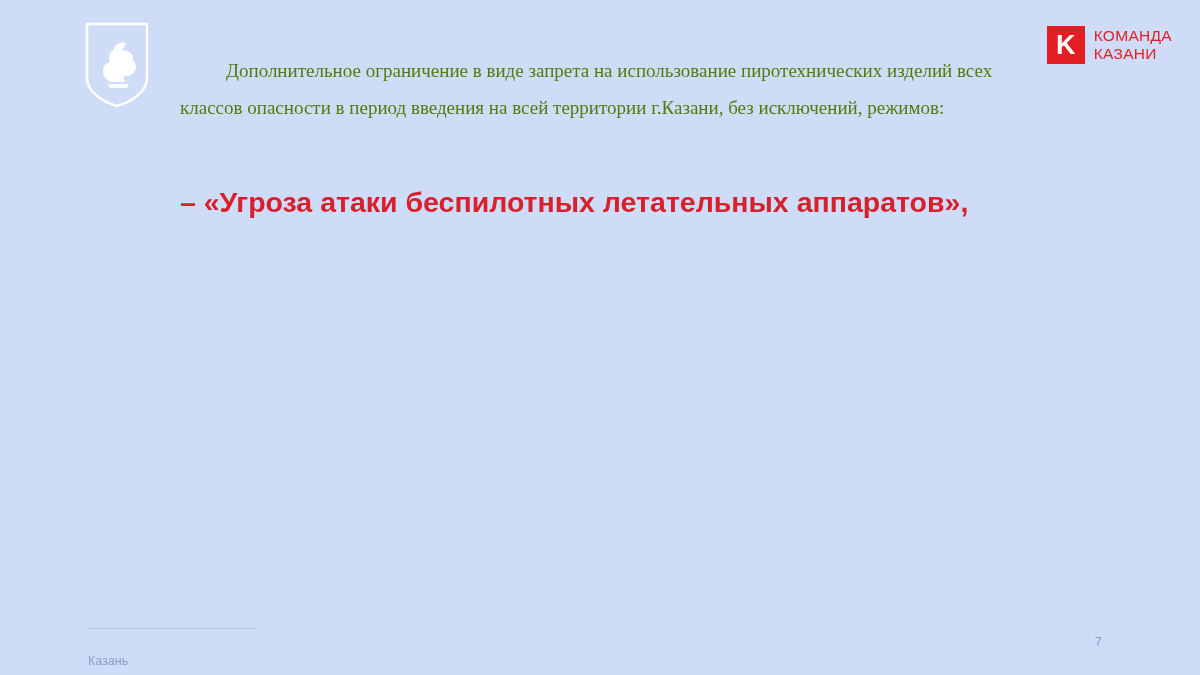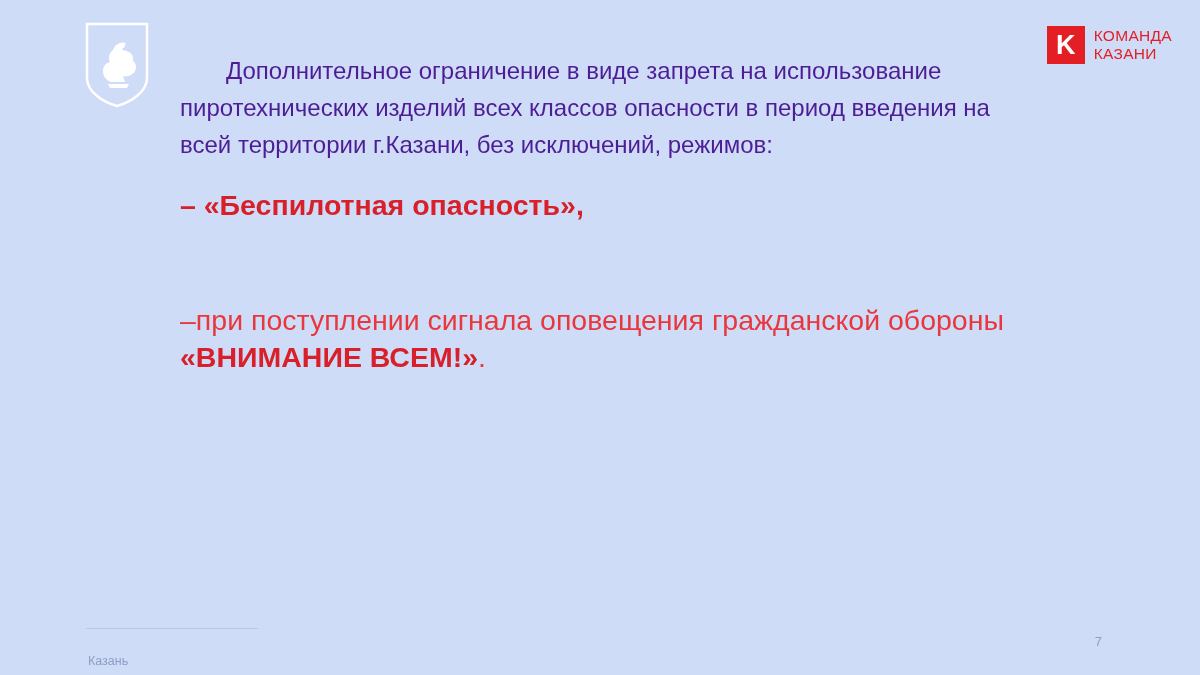--- a/index.html
+++ b/index.html
@@ -66,24 +66,24 @@
   }
 
   
   .content {
     position: absolute;
     left: 180px;
     top: 52px;
     width: 840px;
   }
   .para {
-    color: #4c1d95;
-    font-size: 24px;
+    color: #4d7c0f;
+    font-size: 19px;
     line-height: 37px;
-    font-family: Liberation Sans, sans-serif;
+    font-family: Liberation Serif, serif;
     margin: 0;
   }
   .para.lead {
     text-indent: 46px;
   }
   .bold-red {
     color: #d8202b;
     font-weight: bold;
   }
   .item {
@@ -153,27 +153,26 @@
       <div>КОМАНДА</div>
       <div>КАЗАНИ</div>
     </div>
   </div>
 
   <div class="content">
     <p class="para lead">Дополнительное ограничение в виде запрета на использование пиротехнических изделий всех классов опасности в период введения на всей территории г.Казани, без исключений, режимов:</p>
 
     <div class="spacer-sm"></div>
 
-    <p class="item">– «Беспилотная опасность»,</p>
 
     <div class="spacer-md"></div>
 
+    <p class="item">– «Угроза атаки беспилотных летательных аппаратов»,</p>
 
     <div class="spacer-lg"></div>
 
-    <p class="tail"><span>–при поступлении сигнала оповещения гражданской обороны </span><span class="bold-red">«ВНИМАНИЕ ВСЕМ!»</span><span>.</span></p>
   </div>
 
   <div class="footer-rule"></div>
   <div class="footer-label">Казань</div>
   <div class="page-number">7</div>
 
 </div>
 
 </body></html>

